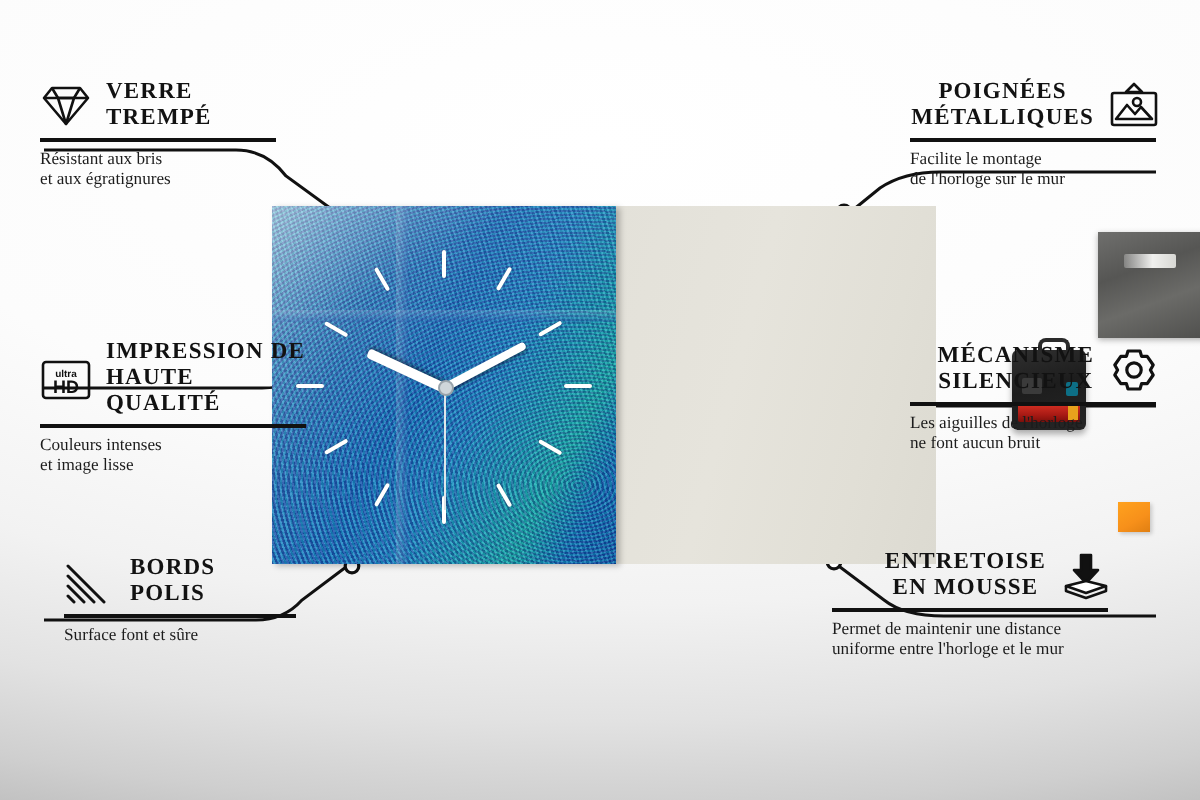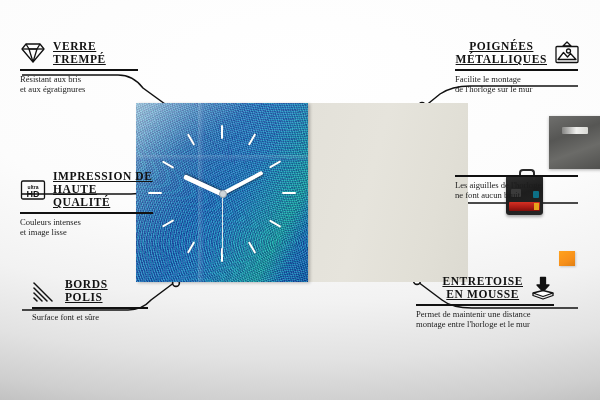--- a/index.html
+++ b/index.html
@@ -180,21 +180,20 @@
   }
   .callout.right .head { justify-content: flex-end; }
   .callout .title {
     font-family: "Liberation Serif", serif;
     font-weight: bold;
     font-size: 11.5px;
     letter-spacing: 0.6px;
     line-height: 13px;
     color: #121212;
     text-transform: uppercase;
-    text-decoration: underline;
   }
   .callout.left .title { text-align: left; }
   .callout.right .title { text-align: center; }
   .callout .rule {
     height: 1.6px;
     background: #111111;
     margin-top: 3px;
   }
   .callout .desc {
     font-family: "Liberation Serif", serif;
@@ -350,20 +349,32 @@
       </svg>
     </div>
     <div class="rule" style="width:123px;"></div>
     <div class="desc">
       <div>Facilite le montage</div>
       <div>de l'horloge sur le mur</div>
     </div>
   </div>
 
   <div class="callout right" style="left:455px; top:172px; width:125px;">
+    <div class="head">
+      <div class="title">
+        <div>MÉCANISME</div>
+        <div>SILENCIEUX</div>
+      </div>
+      <svg class="ico" width="26" height="24" viewBox="0 0 26 24">
+        <g fill="none" stroke="#111" stroke-width="1.6" stroke-linejoin="round">
+          <path d="M10,2.5 L16,2.5 L16.8,5.2 L19.6,5.2 L22.6,9.5 L21.2,12 L22.6,14.5 L19.6,18.8 L16.8,18.8 L16,21.5 L10,21.5 L9.2,18.8 L6.4,18.8 L3.4,14.5 L4.8,12 L3.4,9.5 L6.4,5.2 L9.2,5.2 Z"></path>
+          <circle cx="13" cy="12" r="3.6"></circle>
+        </g>
+      </svg>
+    </div>
     <div class="rule" style="width:123px;"></div>
     <div class="desc">
       <div>Les aiguilles de l'horloge</div>
       <div>ne font aucun bruit</div>
     </div>
   </div>
 
   <div class="callout right" style="left:416px; top:275px; width:140px;">
     <div class="head">
       <div class="title">
@@ -374,17 +385,17 @@
         <g fill="none" stroke="#111" stroke-width="1.3" stroke-linejoin="round">
           <path d="M10.5,1.5 L15.5,1.5 L15.5,9 L19,9 L13,15.5 L7,9 L10.5,9 Z" fill="#111"></path>
           <path d="M13,14.5 L23,17 L13,20.5 L3,17 Z" fill="#fff"></path>
           <path d="M3,17 L3,19.5 L13,23 L23,19.5 L23,17"></path>
         </g>
       </svg>
     </div>
     <div class="rule" style="width:138px;"></div>
     <div class="desc">
       <div>Permet de maintenir une distance</div>
-      <div>montage entre l'horloge et le mur</div>
+      <div>uniforme entre l'horloge et le mur</div>
     </div>
   </div>
 
 </div>
 
 </body></html>

